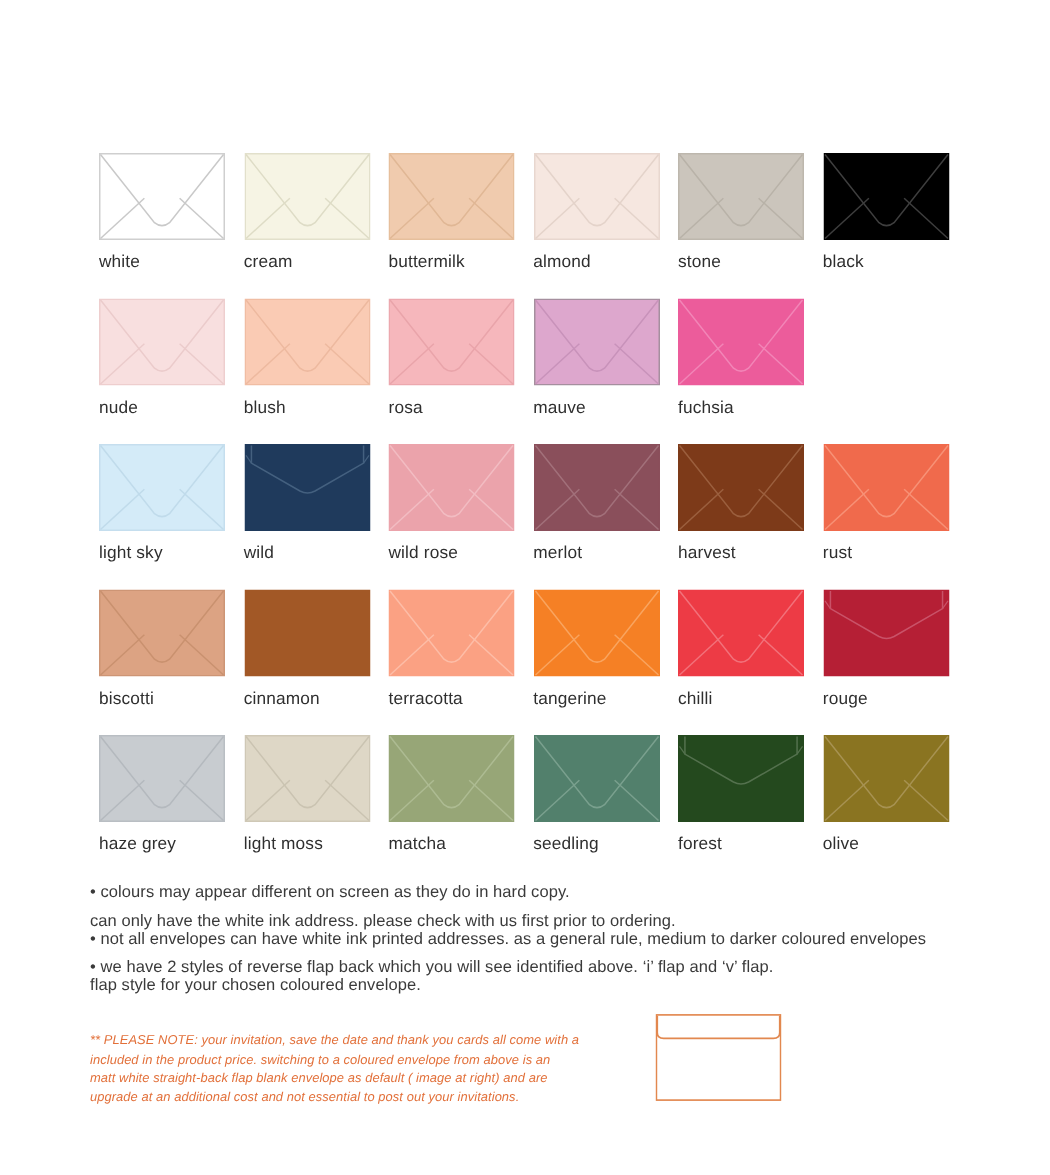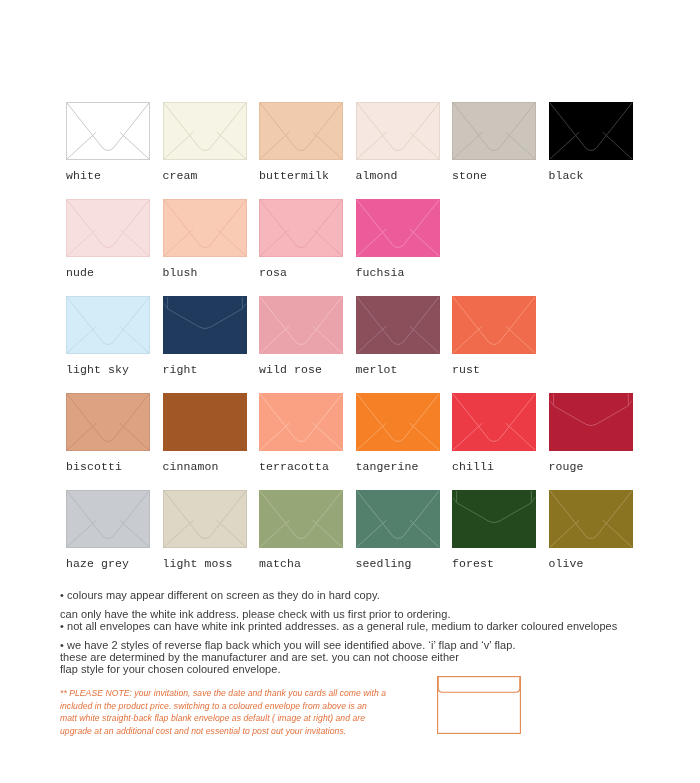--- a/index.html
+++ b/index.html
@@ -30,21 +30,20 @@
     top: 102px;
     width: 580px;
   }
   .swatch-row {
     display: flex;
     height: 97px;
   }
   .swatch-cell {
     width: 96.5px;
     box-sizing: border-box;
-    font-family: Liberation Mono, monospace;
   }
   .env-wrap {
     width: 84px;
     height: 58px;
     position: relative;
   }
   .env-svg {
     display: block;
     width: 84px;
     height: 58px;
@@ -199,20 +198,31 @@
               <path d="M 1 57 L 30.24 30.16" fill="none" stroke="#e9a4aa" stroke-width="1"></path>
               <path d="M 83 57 L 53.76 30.16" fill="none" stroke="#e9a4aa" stroke-width="1"></path>
               <path d="M 1 1 L 36.96 46.400000000000006 Q 42 50.46 47.040000000000006 46.400000000000006 L 83 1" fill="none" stroke="#e9a4aa" stroke-width="1"></path>
             </svg>
           </div>
           <div class="swatch-label">rosa</div>
         </div>
         <div class="swatch-cell">
           <div class="env-wrap">
             <svg class="env-svg" viewBox="0 0 84 58">
+              <rect x="0.5" y="0.5" width="83" height="57" fill="#dda7cd" stroke="#a58f9e" stroke-width="1"></rect>
+              <path d="M 1 57 L 30.24 30.16" fill="none" stroke="#c892ba" stroke-width="1"></path>
+              <path d="M 83 57 L 53.76 30.16" fill="none" stroke="#c892ba" stroke-width="1"></path>
+              <path d="M 1 1 L 36.96 46.400000000000006 Q 42 50.46 47.040000000000006 46.400000000000006 L 83 1" fill="none" stroke="#c892ba" stroke-width="1"></path>
+            </svg>
+          </div>
+          <div class="swatch-label">mauve</div>
+        </div>
+        <div class="swatch-cell">
+          <div class="env-wrap">
+            <svg class="env-svg" viewBox="0 0 84 58">
               <rect x="0.5" y="0.5" width="83" height="57" fill="#ec5c9b" stroke="#ec5c9b" stroke-width="1"></rect>
               <path d="M 1 57 L 30.24 30.16" fill="none" stroke="#f285b7" stroke-width="1"></path>
               <path d="M 83 57 L 53.76 30.16" fill="none" stroke="#f285b7" stroke-width="1"></path>
               <path d="M 1 1 L 36.96 46.400000000000006 Q 42 50.46 47.040000000000006 46.400000000000006 L 83 1" fill="none" stroke="#f285b7" stroke-width="1"></path>
             </svg>
           </div>
           <div class="swatch-label">fuchsia</div>
         </div>
       </div>
       <div class="swatch-row">
@@ -229,21 +239,21 @@
         </div>
         <div class="swatch-cell">
           <div class="env-wrap">
             <svg class="env-svg" viewBox="0 0 84 58">
               <rect x="0.5" y="0.5" width="83" height="57" fill="#1f3a5c" stroke="#1f3a5c" stroke-width="1"></rect>
               <path d="M 4.62 1 L 4.62 12.76 L 36.96 31.32 Q 42 33.93 47.040000000000006 31.32 L 79.38 12.76 L 79.38 1" fill="none" stroke="#44607f" stroke-width="1"></path>
               <path d="M 1 7.54 L 4.62 12.76" fill="none" stroke="#44607f" stroke-width="0.8"></path>
               <path d="M 83 7.54 L 79.38 12.76" fill="none" stroke="#44607f" stroke-width="0.8"></path>
             </svg>
           </div>
-          <div class="swatch-label">right</div>
+          <div class="swatch-label">wild</div>
         </div>
         <div class="swatch-cell">
           <div class="env-wrap">
             <svg class="env-svg" viewBox="0 0 84 58">
               <rect x="0.5" y="0.5" width="83" height="57" fill="#eba3ab" stroke="#eba3ab" stroke-width="1"></rect>
               <path d="M 1 57 L 30.24 30.16" fill="none" stroke="#f2bcc2" stroke-width="1"></path>
               <path d="M 83 57 L 53.76 30.16" fill="none" stroke="#f2bcc2" stroke-width="1"></path>
               <path d="M 1 1 L 36.96 46.400000000000006 Q 42 50.46 47.040000000000006 46.400000000000006 L 83 1" fill="none" stroke="#f2bcc2" stroke-width="1"></path>
             </svg>
           </div>
@@ -256,20 +266,31 @@
               <path d="M 1 57 L 30.24 30.16" fill="none" stroke="#a2707a" stroke-width="1"></path>
               <path d="M 83 57 L 53.76 30.16" fill="none" stroke="#a2707a" stroke-width="1"></path>
               <path d="M 1 1 L 36.96 46.400000000000006 Q 42 50.46 47.040000000000006 46.400000000000006 L 83 1" fill="none" stroke="#a2707a" stroke-width="1"></path>
             </svg>
           </div>
           <div class="swatch-label">merlot</div>
         </div>
         <div class="swatch-cell">
           <div class="env-wrap">
             <svg class="env-svg" viewBox="0 0 84 58">
+              <rect x="0.5" y="0.5" width="83" height="57" fill="#7d3a19" stroke="#7d3a19" stroke-width="1"></rect>
+              <path d="M 1 57 L 30.24 30.16" fill="none" stroke="#9b5f3e" stroke-width="1"></path>
+              <path d="M 83 57 L 53.76 30.16" fill="none" stroke="#9b5f3e" stroke-width="1"></path>
+              <path d="M 1 1 L 36.96 46.400000000000006 Q 42 50.46 47.040000000000006 46.400000000000006 L 83 1" fill="none" stroke="#9b5f3e" stroke-width="1"></path>
+            </svg>
+          </div>
+          <div class="swatch-label">harvest</div>
+        </div>
+        <div class="swatch-cell">
+          <div class="env-wrap">
+            <svg class="env-svg" viewBox="0 0 84 58">
               <rect x="0.5" y="0.5" width="83" height="57" fill="#f06a4c" stroke="#f06a4c" stroke-width="1"></rect>
               <path d="M 1 57 L 30.24 30.16" fill="none" stroke="#f79176" stroke-width="1"></path>
               <path d="M 83 57 L 53.76 30.16" fill="none" stroke="#f79176" stroke-width="1"></path>
               <path d="M 1 1 L 36.96 46.400000000000006 Q 42 50.46 47.040000000000006 46.400000000000006 L 83 1" fill="none" stroke="#f79176" stroke-width="1"></path>
             </svg>
           </div>
           <div class="swatch-label">rust</div>
         </div>
       </div>
       <div class="swatch-row">
@@ -413,21 +434,20 @@
   <div id="notes">
       <div class="note-block">
         <span class="note-line">• colours may appear different on screen as they do in hard copy.</span>
       </div>
       <div class="note-block">
         <span class="note-line">can only have the white ink address. please check with us first prior to ordering.</span>
         <span class="note-line">• not all envelopes can have white ink printed addresses. as a general rule, medium to darker coloured envelopes</span>
       </div>
       <div class="note-block">
         <span class="note-line">• we have 2 styles of reverse flap back which you will see identified above. ‘i’ flap and ‘v’ flap.</span>
-        <span class="note-line">these are determined by the manufacturer and are set. you can not choose either</span>
         <span class="note-line">flap style for your chosen coloured envelope.</span>
       </div>
     </div>
 
   <div id="please-note" style="color: rgb(226, 112, 58);">
       <span class="note-line">** PLEASE NOTE: your invitation, save the date and thank you cards all come with a</span>
       <span class="note-line">included in the product price. switching to a coloured envelope from above is an</span>
       <span class="note-line">matt white straight-back flap blank envelope as default ( image at right) and are</span>
       <span class="note-line">upgrade at an additional cost and not essential to post out your invitations.</span>
     </div>

